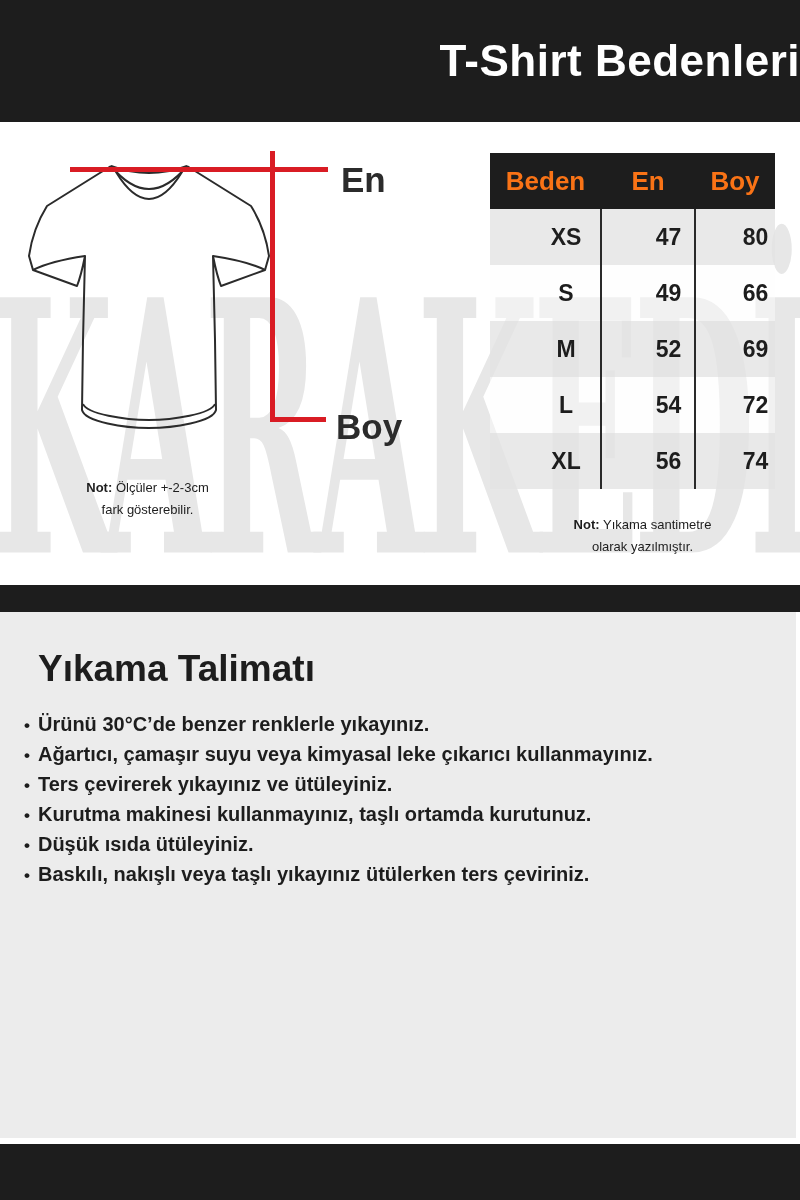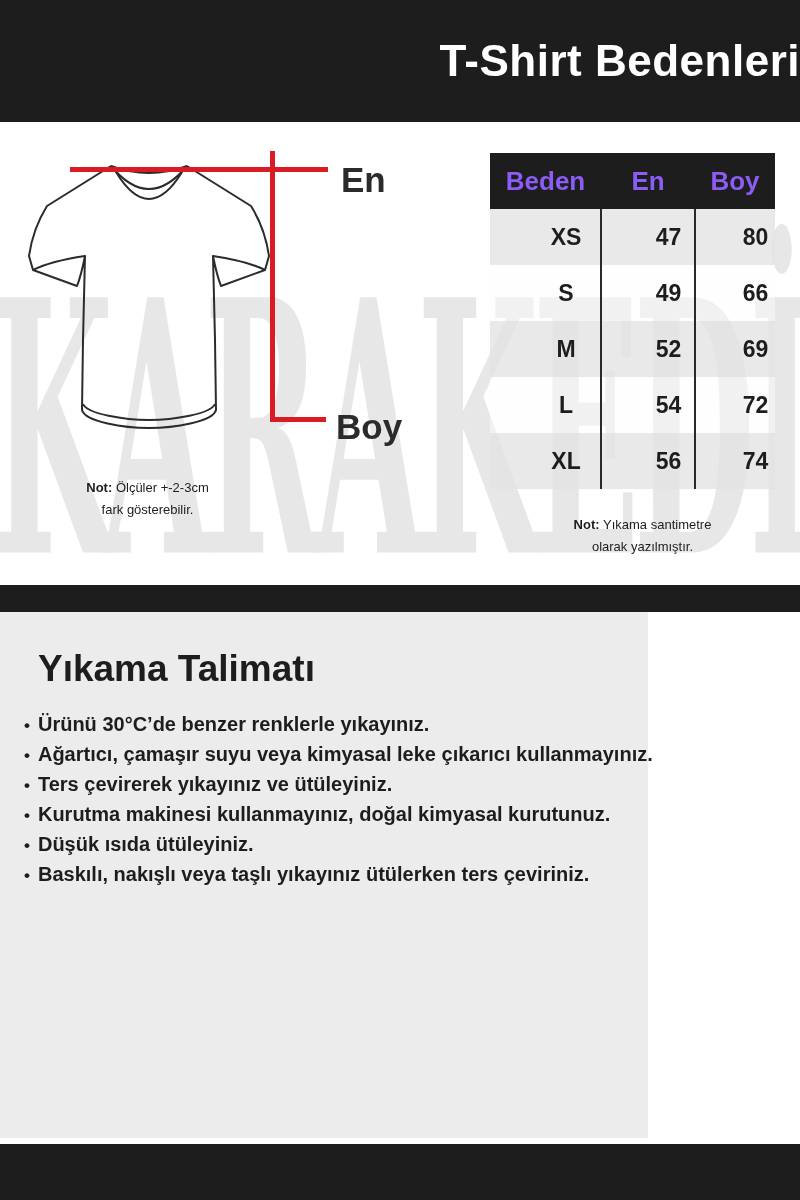--- a/index.html
+++ b/index.html
@@ -91,21 +91,21 @@
     z-index: 3;
   }
   .table-header {
     display: grid;
     grid-template-columns: 111px 94px 80px;
     height: 56px;
     background: #1d1d1d;
     align-items: center;
   }
   .table-header .cell {
-    color: #8b5cf6;
+    color: #f97316;
     font-weight: bold;
     font-size: 26px;
     text-align: center;
   }
   .table-body { position: relative; }
   .table-row {
     display: grid;
     grid-template-columns: 111px 94px 80px;
     height: 56px;
     align-items: center;
@@ -135,21 +135,21 @@
     left: 0; top: 585px;
     width: 800px; height: 27px;
     background: #1d1d1d;
     z-index: 6;
   }
 
   
   .washing-section {
     position: absolute;
     left: 0; top: 612px;
-    width: 648px; height: 526px;
+    width: 796px; height: 526px;
     background: #ececec;
     z-index: 5;
   }
   .washing-heading {
     position: absolute;
     left: 38px; top: 36px;
     font-size: 37px;
     font-weight: bold;
     color: #1d1d1d;
   }
@@ -270,21 +270,21 @@
   </div>
 
   <div class="mid-bar"></div>
 
   <div class="washing-section">
     <div class="washing-heading">Yıkama Talimatı</div>
     <ul class="washing-list">
       <li class="washing-item"><span class="bullet">•</span><span>Ürünü 30°C’de benzer renklerle yıkayınız.</span></li>
       <li class="washing-item"><span class="bullet">•</span><span>Ağartıcı, çamaşır suyu veya kimyasal leke çıkarıcı kullanmayınız.</span></li>
       <li class="washing-item"><span class="bullet">•</span><span>Ters çevirerek yıkayınız ve ütüleyiniz.</span></li>
-      <li class="washing-item"><span class="bullet">•</span><span>Kurutma makinesi kullanmayınız, doğal kimyasal kurutunuz.</span></li>
+      <li class="washing-item"><span class="bullet">•</span><span>Kurutma makinesi kullanmayınız, taşlı ortamda kurutunuz.</span></li>
       <li class="washing-item"><span class="bullet">•</span><span>Düşük ısıda ütüleyiniz.</span></li>
       <li class="washing-item"><span class="bullet">•</span><span>Baskılı, nakışlı veya taşlı yıkayınız ütülerken ters çeviriniz.</span></li>
     </ul>
   </div>
 
   <div class="bottom-bar"></div>
 
 </div>
 
 </body></html>

